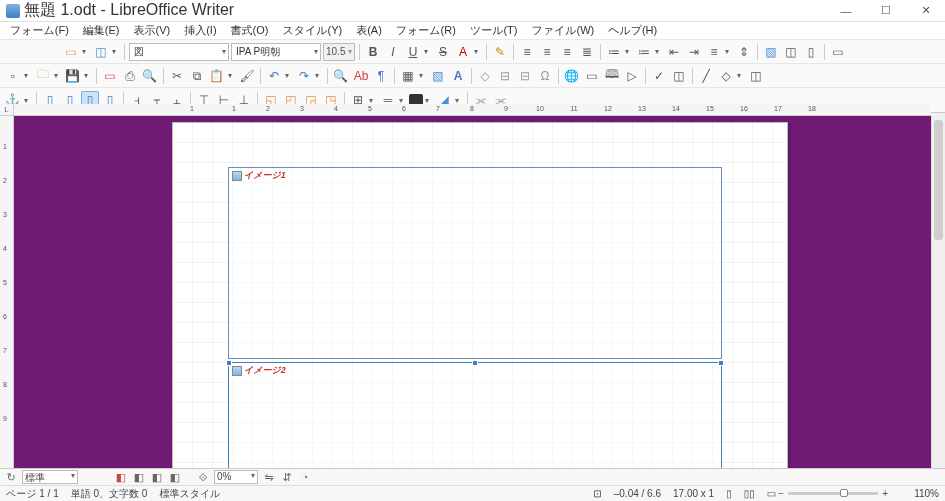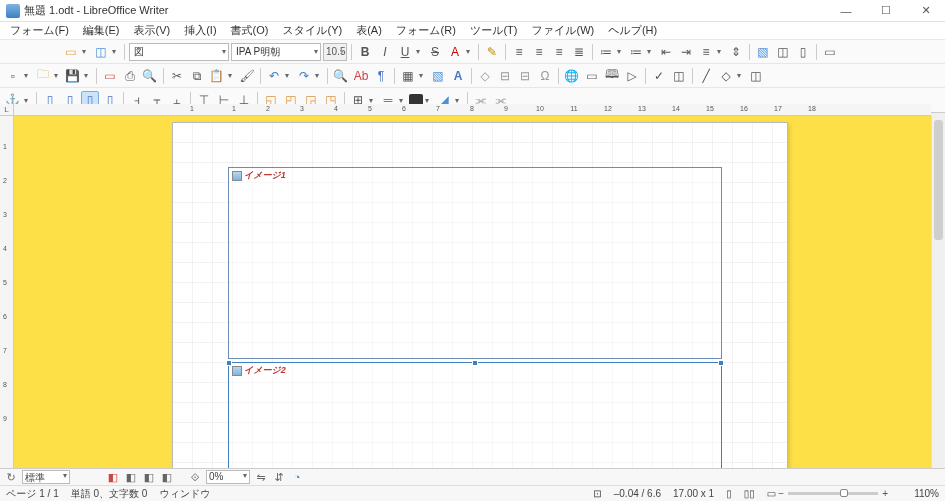--- a/index.html
+++ b/index.html
@@ -1,61 +1,61 @@
 <!DOCTYPE html>
 <html><head>
 <meta charset="utf-8">
 <style>
 * { margin: 0; padding: 0; box-sizing: border-box; font-family: "Meiryo", "Yu Gothic", sans-serif; }
 body { background: #f0f0f0; overflow: hidden; width: 945px; height: 501px; position: relative; }
 
 .titlebar { height: 22px; background: #fff; display: flex; align-items: center; padding: 0 6px; border-bottom: 1px solid #e0e0e0; }
 .titlebar .doc-icon { width: 14px; height: 14px; margin-right: 4px; background: linear-gradient(#7fb4e0,#3d7fc6); border-radius: 2px; display:inline-block; }
-.titlebar .title { font-size: 11px; color: #333; }
+.titlebar .title { font-size: 16px; color: #333; }
 .win-controls { margin-left: auto; display: flex; gap: 14px; }
 .win-btn { width: 26px; height: 18px; display:flex; align-items:center; justify-content:center; font-size:11px; color:#555; }
 
 .menubar { height: 18px; background:#fff; display:flex; align-items:center; padding:0 4px; gap:2px; font-size:11px; color:#333; border-bottom:1px solid #e8e8e8;}
 .menubar .menu { padding:1px 6px; }
 
 .toolbars { background:#fafafa; border-bottom:1px solid #ccc; }
 .tb-row { height:24px; display:flex; align-items:center; padding:0 4px; gap:2px; border-bottom:1px solid #e6e6e6; }
 .tb-row:last-child { border-bottom:none; }
 .icon { width:18px; height:18px; display:flex; align-items:center; justify-content:center; font-size:12px; color:#555; border-radius:2px; }
 .sep { width:1px; height:16px; background:#ccc; margin:0 2px; }
 .dd { width:8px; font-size:8px; color:#666; display:flex; align-items:center; }
 .combo { height:18px; background:#fff; border:1px solid #bbb; font-size:10px; padding:0 14px 0 4px; display:flex; align-items:center; position:relative; color:#333;}
 .combo::after { content:"▾"; position:absolute; right:2px; font-size:8px; color:#666; }
-.spin { width:24px; height:18px; background:#f0f0f0; border:1px solid #bbb; font-size:10px; display:flex; align-items:center; padding:0 2px; color:#555; position:relative; }
+.spin { width:32px; height:18px; background:#f0f0f0; border:1px solid #bbb; font-size:10px; display:flex; align-items:center; padding:0 2px; color:#555; position:relative; }
 .spin::after { content:"▾"; position:absolute; right:2px; font-size:8px; color:#999; }
 .icon.active { background:#cce4f7; border:1px solid #7aaed6; }
 
 .ruler-corner { position:absolute; top:104px; left:0; width:14px; height:12px; background:#f5f5f5; border-right:1px solid #ccc; border-bottom:1px solid #ccc; font-size:8px; color:#666; display:flex; align-items:center; justify-content:center;}
 .h-ruler { position:absolute; top:104px; left:14px; right:14px; height:12px; background:#f5f5f5; border-bottom:1px solid #ccc; overflow:hidden; }
 .h-ruler-inner { position:absolute; left:158px; top:0; height:12px; font-size:7px; color:#555; }
 .h-ruler-inner .num { position:absolute; top:1px; transform:translateX(-50%); }
 
 .v-ruler { position:absolute; top:116px; left:0; width:14px; bottom:33px; background:#f5f5f5; border-right:1px solid #ccc; }
 .v-ruler .num { position:absolute; left:3px; font-size:7px; color:#555; transform:translateY(-50%); }
 
-.workspace { position:absolute; top:116px; left:14px; right:14px; bottom:33px; background:#fde047; overflow:hidden; }
+.workspace { position:absolute; top:116px; left:14px; right:14px; bottom:33px; background:#701a75; overflow:hidden; }
 .page { position:absolute; left:158px; top:6px; width:616px; height:700px; background:#fff; border:1px solid #bbb; box-shadow:2px 2px 4px rgba(0,0,0,.12); 
   background-image: repeating-linear-gradient(to right, transparent 0 19px, rgba(0,0,0,.05) 19px 20px),
                     repeating-linear-gradient(to bottom, transparent 0 19px, rgba(0,0,0,.05) 19px 20px); }
 .frame { position:absolute; border:1px solid #6b8db5; background:rgba(255,255,255,.4); }
 .frame.sel { border:1px solid #3d80c4; }
 .handle { position:absolute; width:6px; height:6px; background:#3d80c4; border:1px solid #fff; }
 .frame-label { position:absolute; top:1px; left:1px; background:#fff; font-size:9px; padding:0 2px; display:flex; align-items:center; color:#c3362b; font-style:italic; font-weight:bold; gap:2px; }
 .frame-label .mini-icon { width:10px; height:10px; background:linear-gradient(#b9d7ef,#7fb4e0); border:1px solid #888; }
 
 .vscroll { position:absolute; top:116px; right:0; width:14px; bottom:33px; background:#f0f0f0; border-left:1px solid #ddd; }
 .vscroll .thumb { position:absolute; left:2px; right:2px; top:4px; height:120px; background:#cfcfcf; border-radius:3px; }
 
 .status2 { position:absolute; bottom:16px; left:0; right:0; height:17px; background:#f7f7f7; border-top:1px solid #ccc; display:flex; align-items:center; padding:0 4px; gap:4px; font-size:10px; color:#444; }
-.status2 .combo2 { width:48px; height:14px; background:#fff; border:1px solid #bbb; font-size:10px; padding:0 2px; position:relative; }
+.status2 .combo2 { width:56px; height:14px; background:#fff; border:1px solid #bbb; font-size:10px; padding:0 2px; position:relative; }
 .status2 .combo2::after { content:"▾"; position:absolute; right:2px; font-size:8px; color:#666; }
 .status2 .ic { width:14px; height:14px; font-size:11px; color:#666; display:flex; align-items:center; justify-content:center; }
 
 .status { position:absolute; bottom:0; left:0; right:0; height:16px; background:#f7f7f7; border-top:1px solid #ddd; display:flex; align-items:center; font-size:10px; color:#444; padding:0 6px; gap:12px;}
 .status .cell { white-space:nowrap; }
 .status .spacer { flex:1; }
 .zoom-slider { width:90px; height:3px; background:#ccc; position:relative; display:flex; align-items:center; }
 .zoom-slider::before { content:"−"; position:absolute; left:-10px; font-size:10px; color:#555; }
 .zoom-slider::after { content:"+"; position:absolute; right:-10px; font-size:10px; color:#555; }
 .zoom-slider .knob { position:absolute; left:52px; top:-3px; width:8px; height:8px; border:1px solid #888; background:#fff; border-radius:2px; }
@@ -301,21 +301,21 @@
   <div class="ic">⟐</div>
   <div class="combo2" style="width:44px">0%</div>
   <div class="ic">⇋</div>
   <div class="ic">⇵</div>
   <div class="ic" style="color:#4a90d9">◔</div>
 </div>
 
 <div class="status">
   <div class="cell">ページ 1 / 1</div>
   <div class="cell">単語 0、文字数 0</div>
-  <div class="cell">ウィンドウ</div>
+  <div class="cell">標準スタイル</div>
   <div class="spacer"></div>
   <div class="cell">⊡</div>
   <div class="cell">‒0.04 / 6.6</div>
   <div class="cell">17.00 x 1</div>
   <div class="cell">▯</div>
   <div class="cell">▯▯</div>
   <div class="cell">▭</div>
   <div class="zoom-slider">
       <div class="knob"></div>
     </div>

